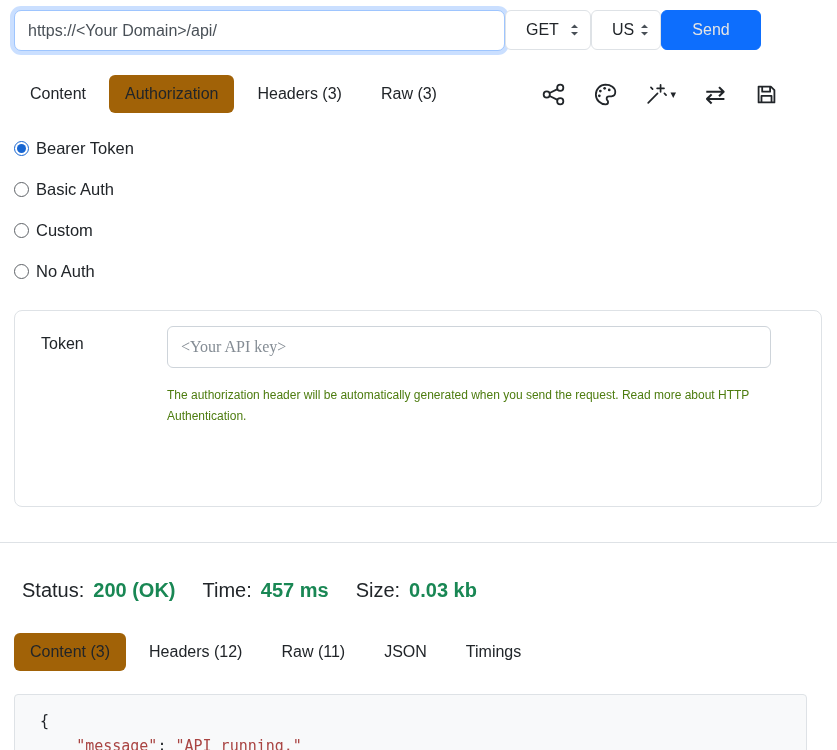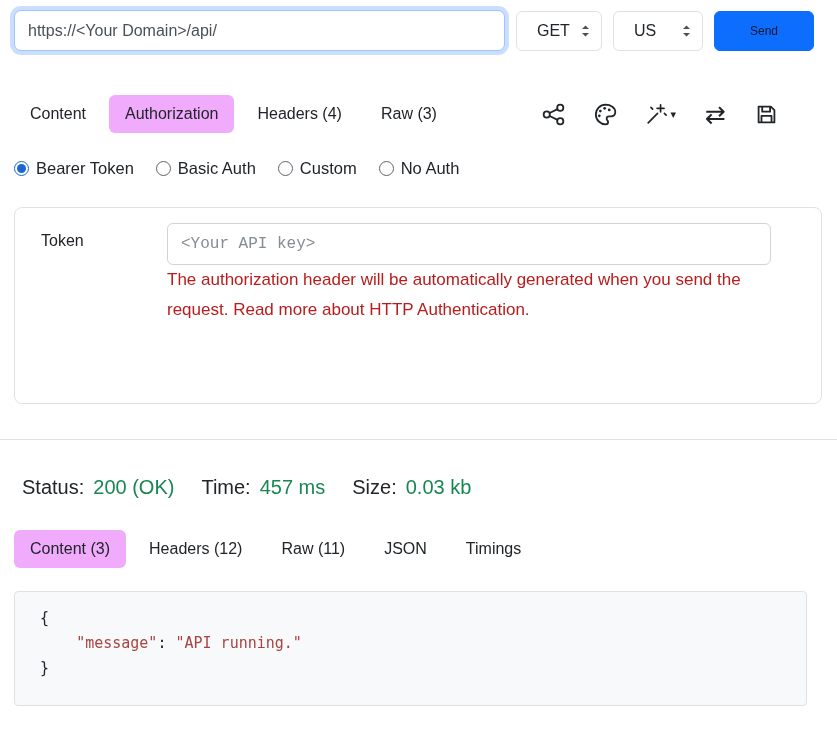--- a/index.html
+++ b/index.html
@@ -1,67 +1,67 @@
 <!DOCTYPE html>
 <html><head>
 <meta charset="utf-8">
 <style>
   * { margin:0; padding:0; box-sizing:border-box; }
   html,body { width:837px; height:750px; background:#fff; overflow:hidden; }
   body { font-family:"Liberation Sans","DejaVu Sans",sans-serif; color:#212529; }
   .page { padding:10px 15px 0 14px; }
 
   
-  .request-row { display:flex; align-items:center; gap:11px; }
+  .request-row { display:flex; align-items:flex-start; }
   .url-input { width:491px; height:41px; border:1px solid #9ec5fe; border-radius:7px;
     padding:0 13px; font-size:16px; color:#495057; outline:none; font-family:inherit;
     box-shadow:0 0 0 4px rgba(13,110,253,.22); }
   .select { height:40px; background:#fff; border:1px solid #dee2e6; border-radius:6px;
     display:flex; align-items:center; justify-content:space-between;
     padding:0 9px 0 20px; font-size:16px; cursor:pointer; }
   .select.method { width:86px; }
-  .select.region { width:90px; }
+  .select.region { width:70px; }
   .updown { color:#495057; }
   .send-btn { width:100px; height:40px; background:#0d6efd; border:1px solid #0d6efd;
-    color:#0f172a; border-radius:6px; font-size:12px; font-family:inherit; cursor:pointer; }
+    color:#e5e5e5; border-radius:6px; font-size:16px; font-family:inherit; cursor:pointer; }
 
   
-  .tabs-row { margin-top:44px; display:flex; align-items:center; gap:7px; }
+  .tabs-row { margin-top:24px; display:flex; align-items:center; gap:7px; }
   .tab { padding:10px 16px; font-size:16px; border-radius:6px; cursor:pointer; white-space:nowrap; }
-  .tab.active { background:#f0abfc; }
+  .tab.active { background:#a16207; }
   .tab-icons { margin-left:auto; display:flex; align-items:center; gap:29px; padding-right:44px; }
   .icon-btn { display:flex; align-items:center; color:#212529; cursor:pointer; }
   .icon-btn svg { display:block; }
   .swap-glyph { font-size:25px; line-height:1; font-family:"DejaVu Sans",sans-serif; }
   .caret { font-size:11px; margin-left:3px; line-height:1; }
 
   
-  .radio-row { margin-top:26px; display:flex; align-items:center; gap:22px; font-size:16.5px; }
+  .radio-row { margin-top:26px; display:flex; gap:22px; font-size:16.5px;flex-direction:column; }
   .radio-item { display:flex; align-items:center; gap:7px; cursor:pointer; }
   .radio { width:15px; height:15px; border:1.5px solid #5f6368; border-radius:50%; background:#fff; position:relative; flex:none; }
   .radio.checked { border-color:#1967d2; }
   .radio.checked::after { content:""; position:absolute; inset:2px; background:#1967d2; border-radius:50%; }
 
   
   .auth-panel { margin-top:29px; border:1px solid #dee2e6; border-radius:8px; height:197px;
     padding:15px 26px; display:flex; }
   .token-label { width:126px; font-size:16px; padding-top:9px; flex:none; }
   .token-col { flex:1; max-width:604px; }
   .token-input { width:100%; height:42px; border:1px solid #ced4da; border-radius:6px;
-    padding:0 13px; font-size:16px; font-family:Liberation Mono, monospace; color:#212529; outline:none; }
+    padding:0 13px; font-size:16px; font-family:Liberation Serif, serif; color:#212529; outline:none; }
   .token-input::placeholder { color:#848c94; opacity:1; }
-  .help-text { font-size:17px; line-height:1.75; color:#b91c1c; max-width:602px; }
+  .help-text { margin-top:17px; font-size:12px; line-height:1.75; color:#4d7c0f; max-width:602px; }
 
   .divider { border:none; border-top:1px solid #dee2e6; margin:35px -15px 0 -14px; }
 
   
   .status-row { margin-top:36px; display:flex; align-items:baseline; font-size:20px; }
   .s-label { color:#212529;margin-left:8px; }
   .s-label.gap { margin-left:27px; }
-  .s-value { color:#198754; font-weight:400; margin-left:9px; }
+  .s-value { color:#198754; font-weight:700; margin-left:9px; }
 
   .tabs-row.response { margin-top:31px; }
 
   
   .code-box { margin-top:23px; margin-right:15px; background:#f8f9fa; border:1px solid #dee2e6;
     border-radius:4px; padding:14px 0 14px 25px; height:115px;
     font-family:"DejaVu Sans Mono","Liberation Mono",monospace; font-size:15px; line-height:1.68; }
   .code-line { white-space:pre; color:#212529; }
   .code-str { color:#a94442; }
 </style>
@@ -85,21 +85,21 @@
         <path d="M2.5 6 L6 2.5 L9.5 6 Z"></path>
         <path d="M2.5 10 L6 13.5 L9.5 10 Z"></path>
       </svg>
     </div>
     <button class="send-btn">Send</button>
   </div>
 
   <div class="tabs-row">
     <div class="tab">Content</div>
     <div class="tab active">Authorization</div>
-    <div class="tab">Headers (4)</div>
+    <div class="tab">Headers (3)</div>
     <div class="tab">Raw (3)</div>
 
     <div class="tab-icons">
       <span class="icon-btn">
         <svg width="23" height="23" viewBox="0 0 16 16" fill="none" stroke="currentColor" stroke-width="1.25">
           <circle cx="12.7" cy="3.3" r="2.15"></circle>
           <circle cx="3.3" cy="8" r="2.15"></circle>
           <circle cx="12.7" cy="12.7" r="2.15"></circle>
           <line x1="5.3" y1="7" x2="10.8" y2="4.3"></line>
           <line x1="5.3" y1="9" x2="10.8" y2="11.7"></line>

